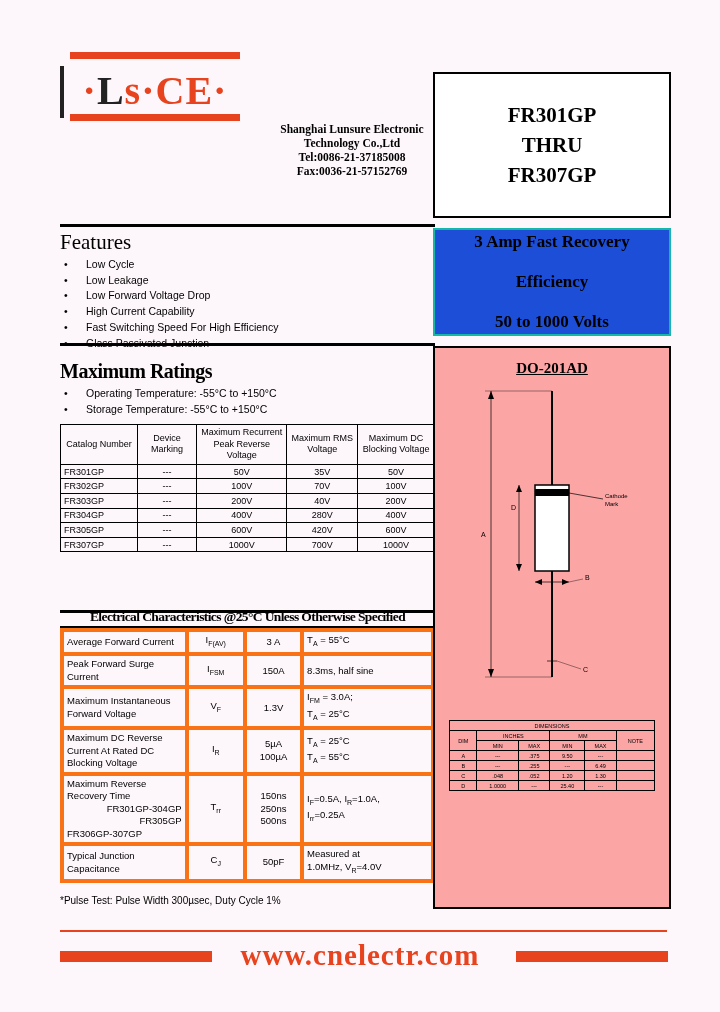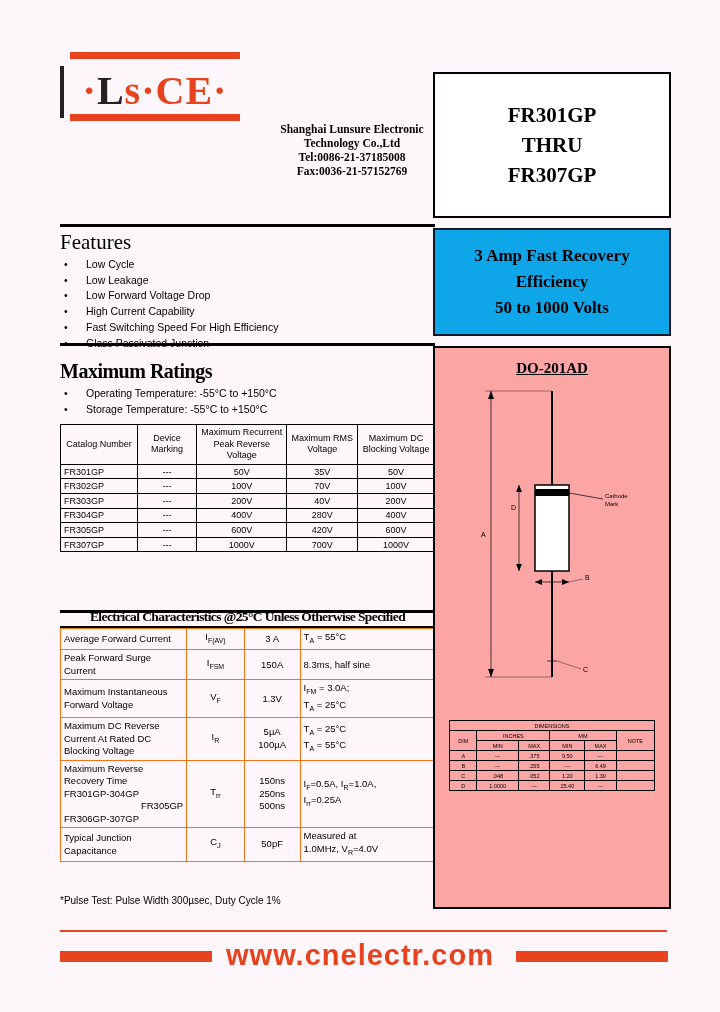--- a/index.html
+++ b/index.html
@@ -46,22 +46,22 @@
   .feat-list .bullet{width:22px;}
 
   .maxrat-title{position:absolute;left:60px;top:360px;
     font-family:"Liberation Serif",serif;font-size:20px;font-weight:bold;letter-spacing:-0.5px;}
   .maxrat-list{position:absolute;left:64px;top:386px;width:370px;font-size:10.5px;line-height:15.5px;}
   .maxrat-list .row{display:flex;}
   .maxrat-list .bullet{width:22px;}
 
   
   .amp-box{position:absolute;left:433px;top:228px;width:234px;height:104px;
-    border:2px solid #0f172a;background:#0ea5e9;display:flex;flex-direction:column;
-    align-items:center;justify-content:center;}
+    border:2px solid #14b8a6;background:#1d4ed8;display:flex;flex-direction:column;
+    align-items:center;justify-content:center;gap:14px;}
   .amp-box div{font-family:"Liberation Serif",serif;font-weight:bold;font-size:17px;line-height:26px;}
 
   .pkg-box{position:absolute;left:433px;top:346px;width:234px;height:559px;
     border:2px solid #000;background:#fca5a5;}
   .pkg-title{text-align:center;margin-top:12px;
     font-family:"Liberation Serif",serif;font-weight:bold;font-size:15px;
     text-decoration:underline;}
 
   
   .drawing{position:relative;width:234px;height:340px;}
@@ -75,32 +75,32 @@
   .rt{position:absolute;left:60px;top:424px;width:375px;border-collapse:collapse;font-size:9px;}
   .rt th,.rt td{border:1px solid #000;text-align:center;padding:0;}
   .rt th{font-weight:normal;line-height:11.6px;padding:2px 1px;}
   .rt td{height:13.6px;}
   .rt td.cat{text-align:left;padding-left:3px;}
 
   
   .ec-title{position:absolute;left:60px;top:609px;width:375px;text-align:center;
     font-family:"Liberation Serif",serif;font-weight:bold;font-size:13.5px;letter-spacing:-0.6px;}
   .ec{position:absolute;left:60px;top:628px;width:375px;border-collapse:collapse;font-size:9.5px;}
-  .ec td{border:1px solid #f97316;padding:2px 3px;vertical-align:middle;line-height:12.5px;}
+  .ec td{border:4px solid #f97316;padding:2px 3px;vertical-align:middle;line-height:12.5px;}
   .ec td.c{text-align:center;}
   .ec .sub{font-size:7px;vertical-align:sub;}
 
   .note{position:absolute;left:60px;top:895px;font-size:10px;}
 
   
   .foot-line{position:absolute;left:60px;top:930px;width:607px;height:2px;background:#e8431f;}
   .foot-bar-l{position:absolute;left:60px;top:951px;width:152px;height:11px;background:#e8431f;}
   .foot-bar-r{position:absolute;left:516px;top:951px;width:152px;height:11px;background:#e8431f;}
   .foot-url{position:absolute;left:0;top:939px;width:720px;text-align:center;
-    font-family:Liberation Sans, sans-serif;font-size:29px;font-weight:bold;color:#e8431f;letter-spacing:1px;}
+    font-family:Liberation Serif, serif;font-size:29px;font-weight:bold;color:#e8431f;letter-spacing:1px;}
 </style>
 </head>
 <body>
 
 <div class="page">
 
   <div class="logo-box">
     <div class="logo-bar top"></div>
     <div class="logo-rule"></div>
     <div class="logo-text">
@@ -249,21 +249,21 @@
     </tr>
     <tr>
       <td>Maximum DC Reverse Current At Rated DC Blocking Voltage</td>
       <td class="c">I<span class="sub">R</span></td>
       <td class="c">5µA<br>100µA</td>
       <td>T<span class="sub">A</span> = 25°C<br>T<span class="sub">A</span> = 55°C</td>
     </tr>
     <tr>
       <td>
         <span>Maximum Reverse Recovery Time</span><br>
-        <span style="display:block;text-align:left">FR301GP-304GP</span>
+        <span style="display:block;text-align:right">FR301GP-304GP</span>
         <span style="display:block;text-align:right">FR305GP</span>
         <span style="display:block;">FR306GP-307GP</span>
       </td>
       <td class="c">T<span class="sub">rr</span></td>
       <td class="c">150ns<br>250ns<br>500ns</td>
       <td>I<span class="sub">F</span>=0.5A, I<span class="sub">R</span>=1.0A,<br>I<span class="sub">rr</span>=0.25A</td>
     </tr>
     <tr>
       <td>Typical Junction Capacitance</td>
       <td class="c">C<span class="sub">J</span></td>

